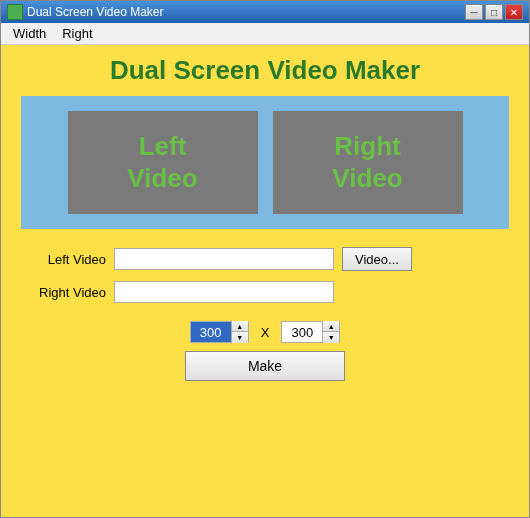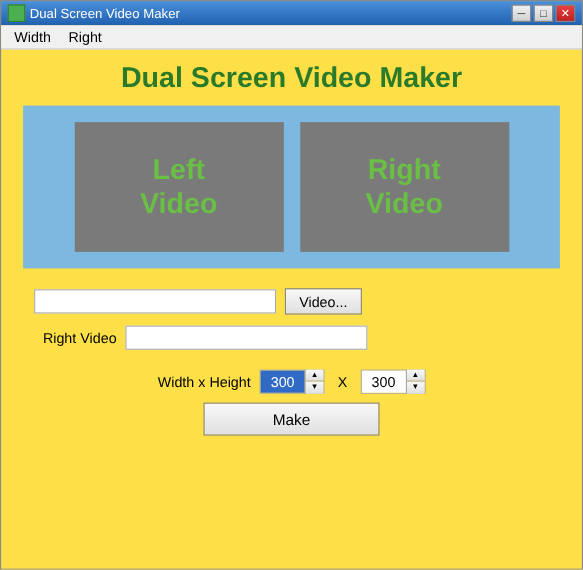--- a/index.html
+++ b/index.html
@@ -117,21 +117,21 @@
       padding: 15px;
       display: flex;
       gap: 15px;
       justify-content: center;
       margin-bottom: 18px;
     }
 
     .video-placeholder {
       background: #7a7a7a;
       width: 190px;
-      height: 118px;
+      height: 103px;
       display: flex;
       align-items: center;
       justify-content: center;
     }
 
     .video-label {
       color: #6abf45;
       font-size: 26px;
       font-weight: bold;
       text-align: center;
@@ -295,31 +295,31 @@
         <div class="video-label">Left<br>Video</div>
       </div>
       <div class="video-placeholder">
         <div class="video-label">Right<br>Video</div>
       </div>
     </div>
 
     <div class="form-section">
 
       <div class="field-row">
+        <span class="field-label">Left Video</span>
         <input type="text" class="text-input" value="" style="">
         <button class="load-btn">Video...</button>
       </div>
 
       <div class="field-row">
         <span class="field-label">Right Video</span>
         <input type="text" class="text-input" value="" style="">
       </div>
 
       <div class="size-row">
-        <span class="size-label">Width x Height</span>
 
         <div class="spinner-wrap">
           <input type="text" class="spinner-input" value="300" style="">
           <div class="spinner-buttons">
             <button class="spin-btn">▲</button>
             <button class="spin-btn">▼</button>
           </div>
         </div>
 
         <span class="x-separator">X</span>

